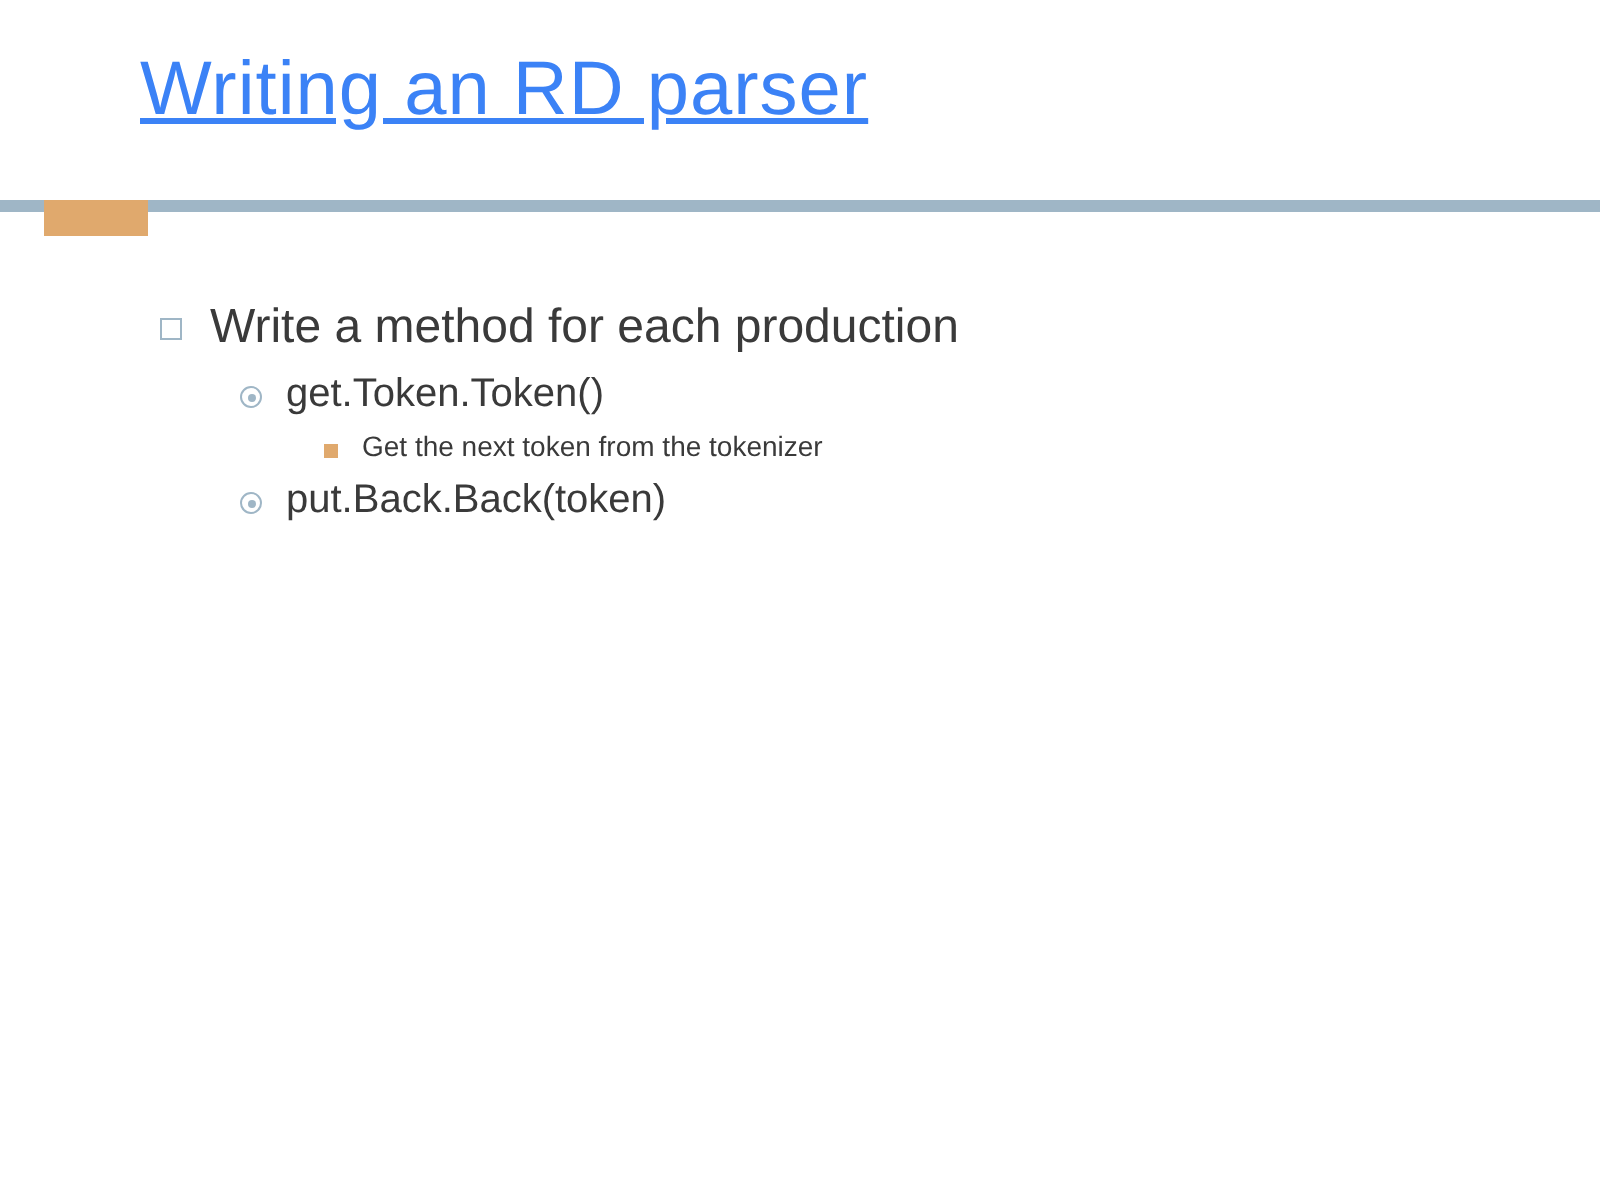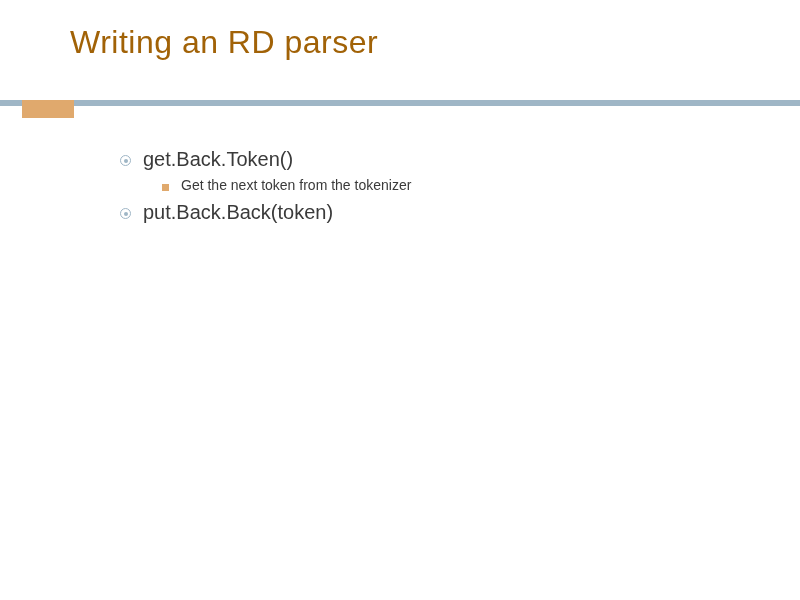--- a/index.html
+++ b/index.html
@@ -15,24 +15,25 @@
   .slide {
     position: relative;
     width: 800px;
     height: 600px;
     box-sizing: border-box;
   }
   .title {
     position: absolute;
     left: 70px;
     top: 24px;
-    font-size: 32px;
-    color: #a16207;
+    font-size: 38px;
+    color: #3b82f6;
     font-weight: 400;
     letter-spacing: 0.5px;
+    text-decoration: underline;
   }
   .rule-line {
     position: absolute;
     top: 100px;
     left: 0;
     width: 800px;
     height: 6px;
     background: #9fb6c6;
   }
   .rule-accent {
@@ -114,26 +115,30 @@
 </head>
 <body>
 
 <div class="slide">
   <div class="title">Writing an RD parser</div>
   <div class="rule-line"></div>
   <div class="rule-accent"></div>
 
   <div class="content">
 
+    <div class="lvl1">
+      <span class="bullet-sq"></span>
+      <span class="txt">Write a method for each production</span>
+    </div>
 
 
 
     <div class="lvl2">
       <span class="bullet-circ"></span>
-      <span class="txt">get.Back.Token()</span>
+      <span class="txt">get.Token.Token()</span>
     </div>
 
     <div class="lvl3">
       <span class="bullet-ssq"></span>
       <span class="txt">Get the next token from the tokenizer</span>
     </div>
 
     <div class="lvl2">
       <span class="bullet-circ"></span>
       <span class="txt">put.Back.Back(token)</span>

